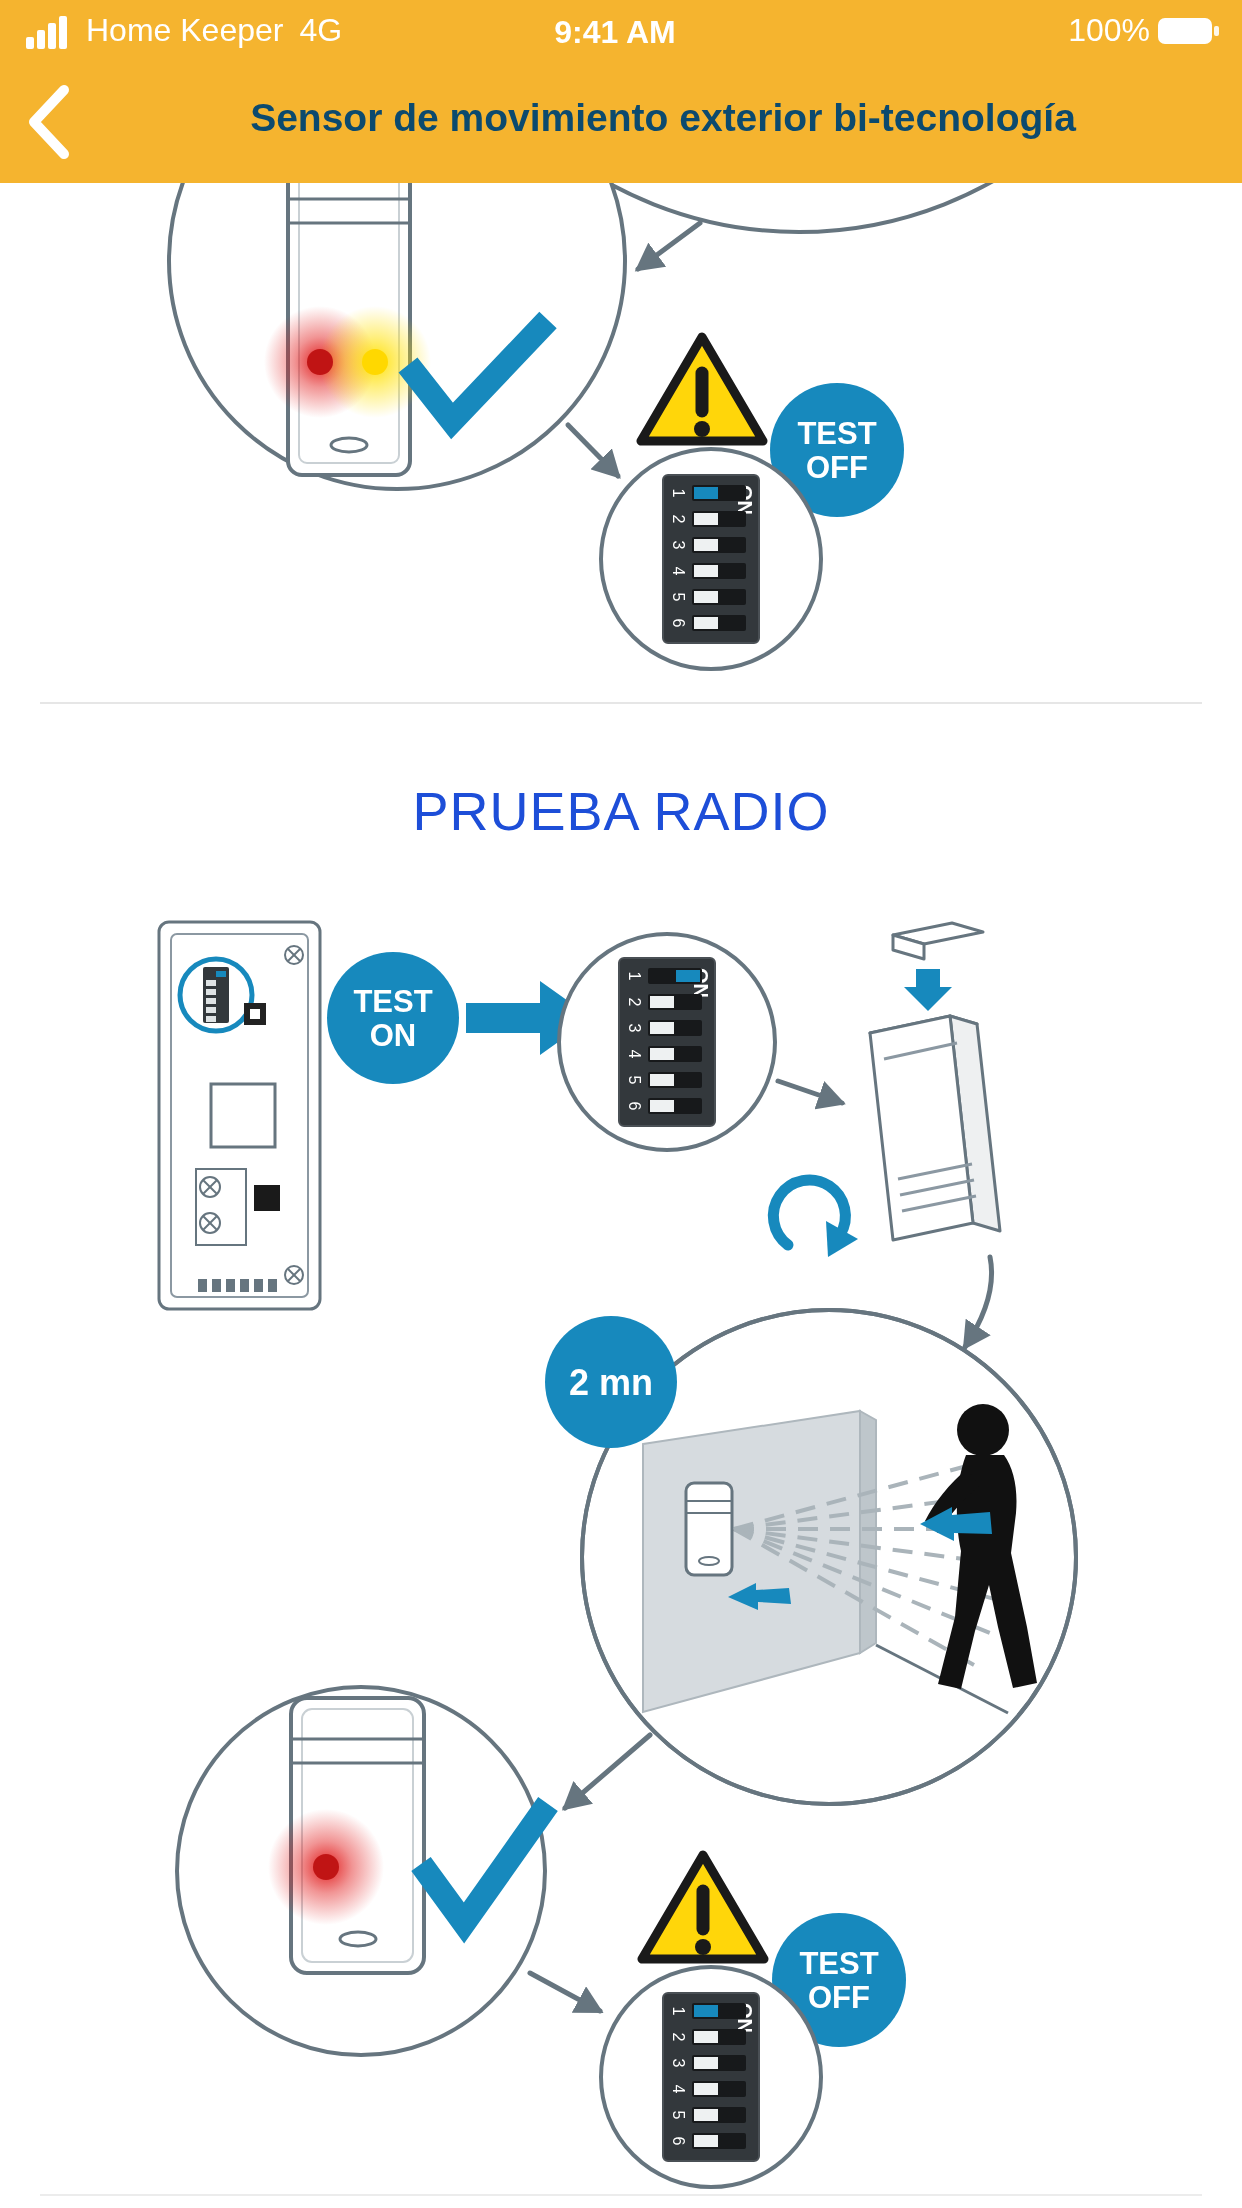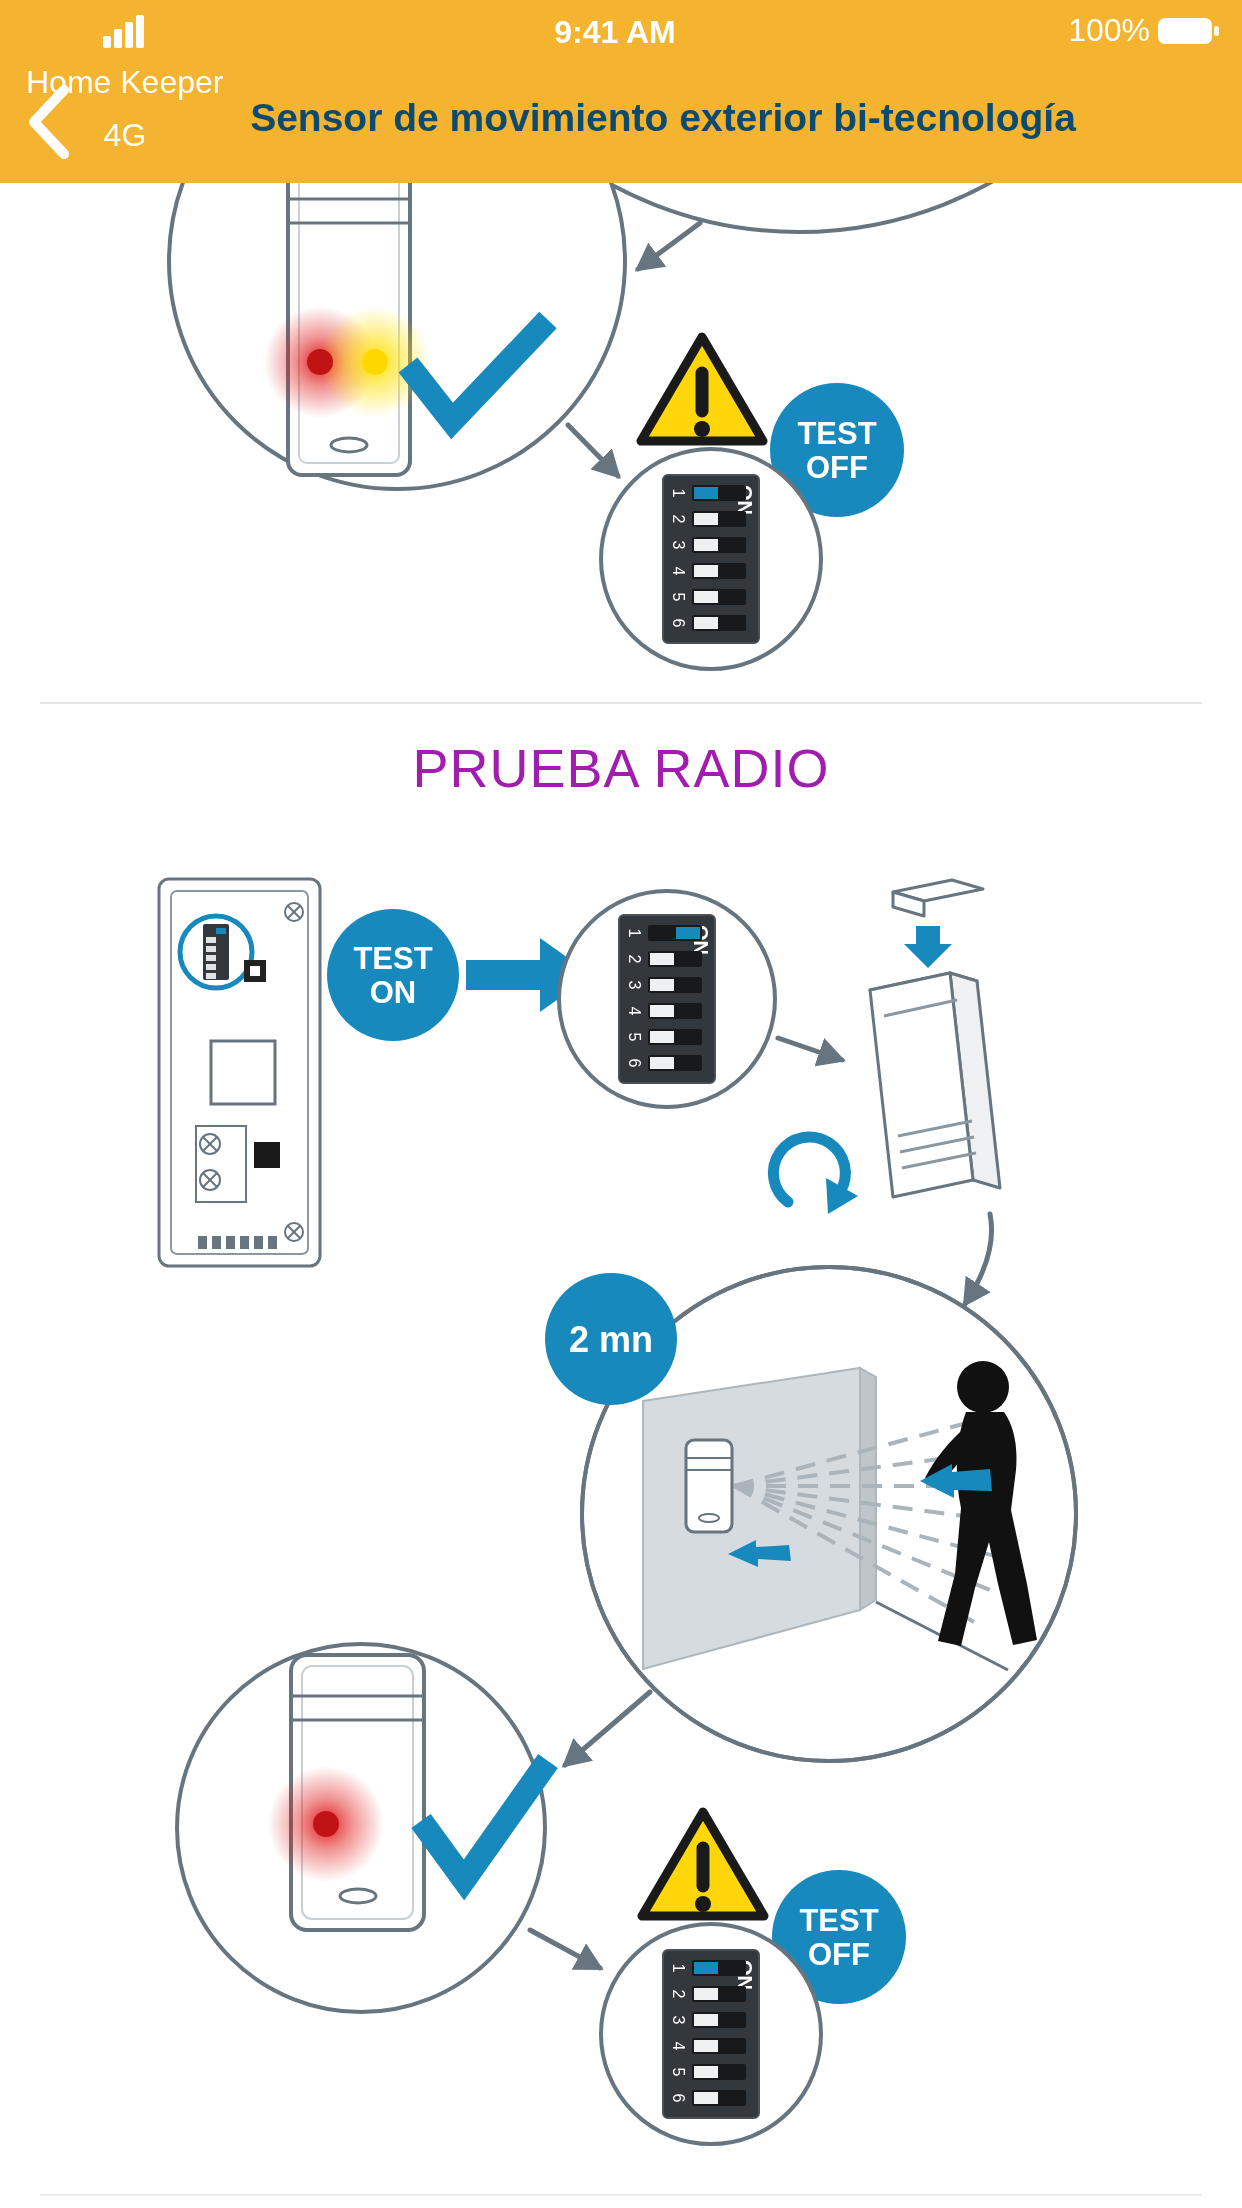--- a/index.html
+++ b/index.html
@@ -2,32 +2,32 @@
 <html><head>
 <meta charset="utf-8">
 <style>
   html,body{margin:0;padding:0;}
   body{
     width:1242px;height:2208px;background:#ffffff;position:relative;overflow:hidden;
     font-family:"Liberation Sans",sans-serif;
   }
   .header{position:absolute;top:0;left:0;width:1242px;height:183px;background:#F5B42F;z-index:10;}
   .status-bar{position:absolute;top:0;left:0;right:0;height:60px;color:#fff;font-size:32px;}
-  .sb-left{position:absolute;left:26px;top:12px;display:flex;align-items:center;gap:16px;flex-direction:column;}
+  .sb-left{position:absolute;left:26px;top:12px;display:flex;align-items:center;gap:16px;}
   .sb-time{position:absolute;left:0;right:12px;top:14px;text-align:center;font-weight:700;}
   .sb-right{position:absolute;right:22px;top:12px;display:flex;align-items:center;gap:8px;}
   .nav-bar{position:absolute;top:60px;left:0;right:0;height:123px;}
   .back-btn{position:absolute;left:20px;top:22px;width:64px;height:80px;background:none;border:none;padding:0;cursor:pointer;}
   .nav-title{position:absolute;left:100px;right:16px;top:36px;text-align:center;color:#0c4a6e;
     font-size:39px;font-weight:700;white-space:nowrap;overflow:hidden;}
   .main{position:absolute;top:183px;left:0;width:1242px;}
   .divider{height:2px;background:#e6e6e6;margin:0 40px;}
   .bottom-divider{position:absolute;top:2194px;left:40px;right:40px;height:2px;background:#ececec;}
-  h1.section-heading{margin:32px 0 40px 0;height:64px;line-height:64px;text-align:center;
-    font-size:54px;font-weight:400;letter-spacing:1px;color:#a21caf;}
+  h1.section-heading{margin:75px 0 40px 0;height:64px;line-height:64px;text-align:center;
+    font-size:54px;font-weight:400;letter-spacing:1px;color:#1d4ed8;}
   svg text{font-family:"Liberation Sans",sans-serif;}
   .badge-text{fill:#ffffff;font-weight:700;font-size:31px;text-anchor:middle;}
   .timer-text{fill:#ffffff;font-weight:700;font-size:36px;text-anchor:middle;}
   .dip-on{fill:#ffffff;font-weight:700;font-size:20px;}
   .dip-num{fill:#ffffff;font-size:16px;text-anchor:middle;dominant-baseline:central;}
 </style>
 </head>
 <body>
 
 <div class="header">

